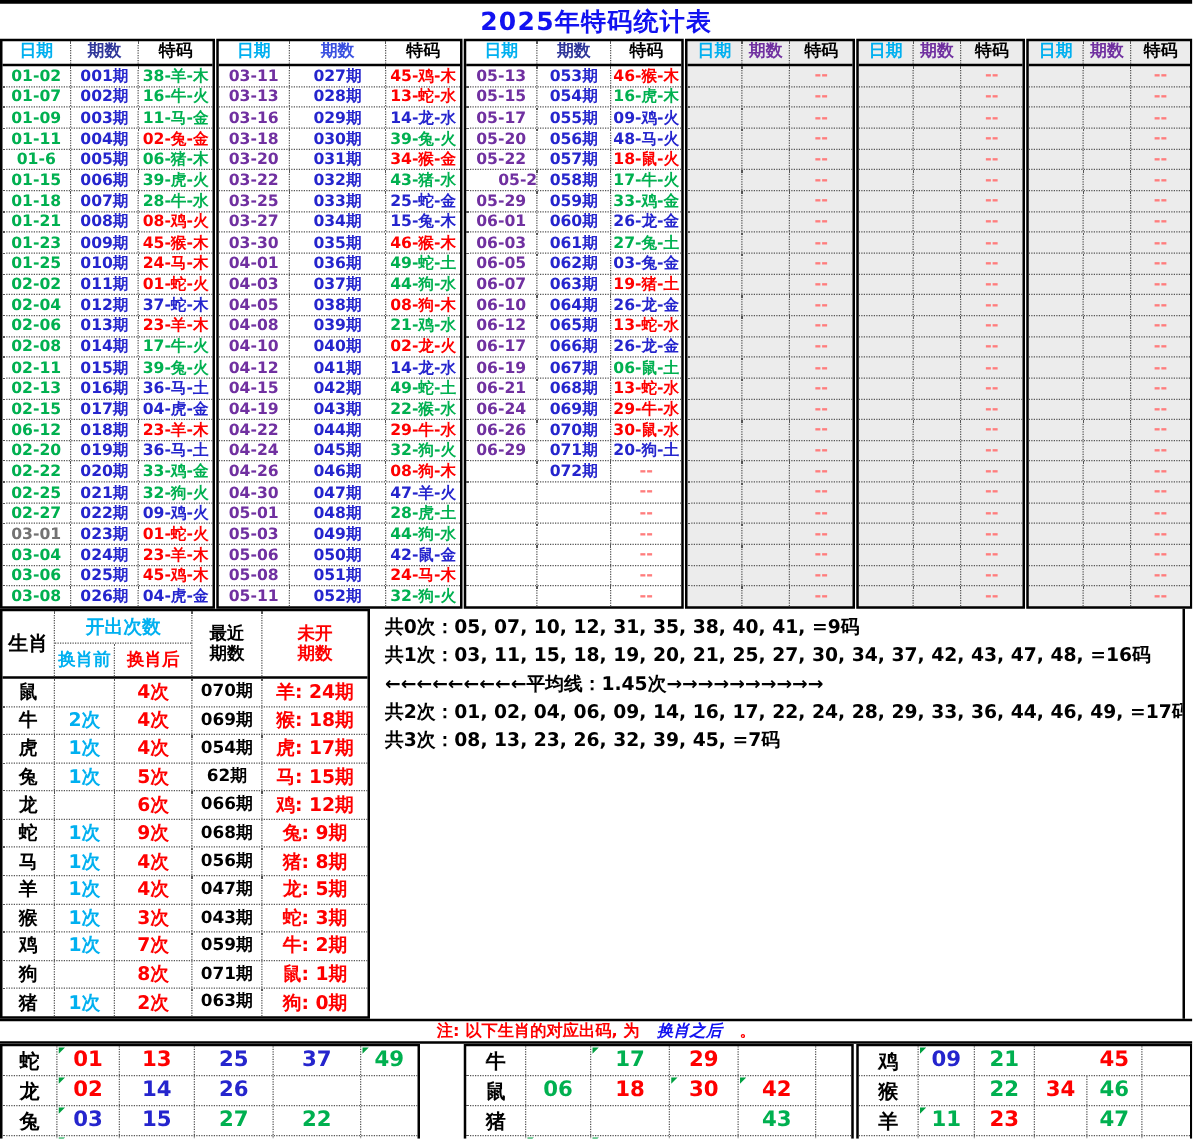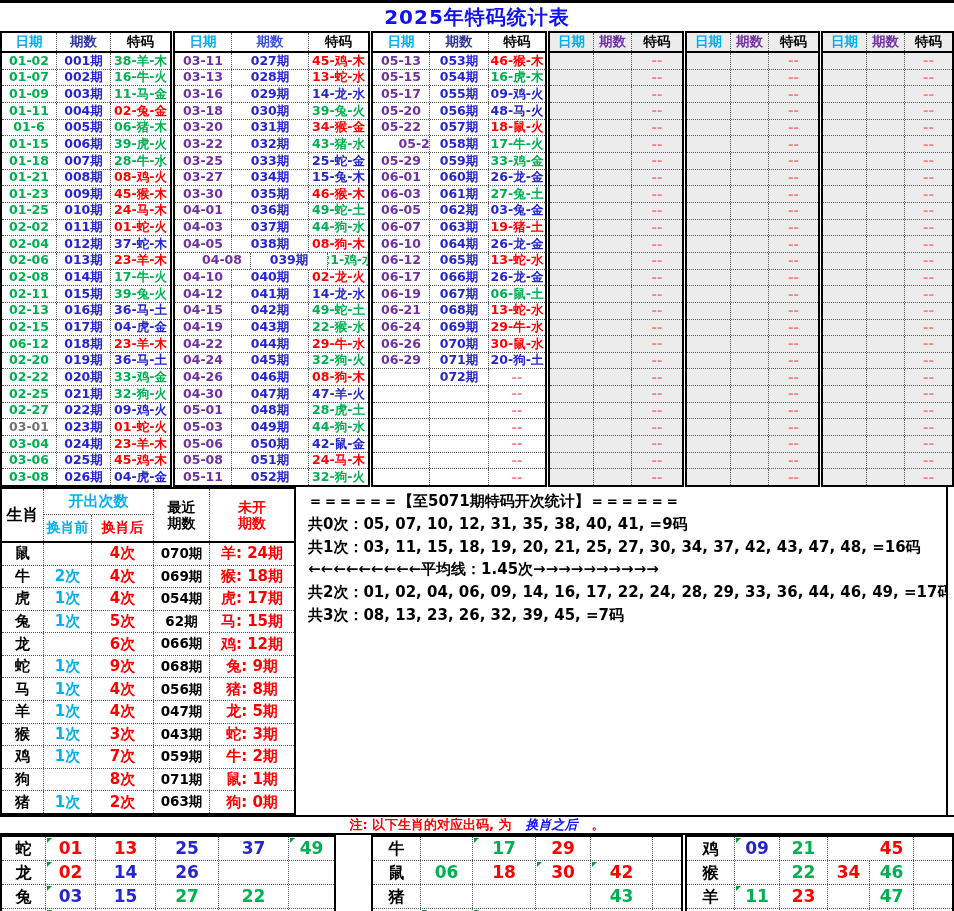--- a/index.html
+++ b/index.html
@@ -270,21 +270,21 @@
           <div class="c c1" style="color: rgb(112, 48, 160);">04-03</div>
           <div class="c c2" style="color: rgb(37, 37, 205);">037期</div>
           <div class="c c3" style="color: rgb(0, 176, 80);">44-狗-水</div>
         </div>
         <div class="row">
           <div class="c c1" style="color: rgb(112, 48, 160);">04-05</div>
           <div class="c c2" style="color: rgb(37, 37, 205);">038期</div>
           <div class="c c3" style="color: rgb(254, 0, 0);">08-狗-木</div>
         </div>
         <div class="row">
-          <div class="c c1" style="color: rgb(112, 48, 160); margin-left: 19px;">04-08</div>
+          <div class="c c1" style="color: rgb(112, 48, 160);">04-08</div>
           <div class="c c2" style="color: rgb(37, 37, 205);">039期</div>
           <div class="c c3" style="color: rgb(0, 176, 80);">21-鸡-水</div>
         </div>
         <div class="row">
           <div class="c c1" style="color: rgb(112, 48, 160);">04-10</div>
           <div class="c c2" style="color: rgb(37, 37, 205);">040期</div>
           <div class="c c3" style="color: rgb(254, 0, 0);">02-龙-火</div>
         </div>
         <div class="row">
           <div class="c c1" style="color: rgb(112, 48, 160);">04-12</div>
@@ -995,21 +995,20 @@
         </div>
         <div class="zrow">
           <div class="zc zc1" style="color: rgb(0, 0, 0);">猪</div>
           <div class="zc zc2" style="color: rgb(0, 176, 240);">1次</div>
           <div class="zc zc3" style="color: rgb(254, 0, 0);">2次</div>
           <div class="zc zc4" style="color: rgb(0, 0, 0);">063期</div>
           <div class="zc zc5" style="color: rgb(254, 0, 0);">狗: 0期</div>
         </div>
       </div>
     <div class="stats" id="stats">
-        <div class="sline" style="color: rgb(0, 0, 0);">＝＝＝＝＝＝【至5071期特码开次统计】＝＝＝＝＝＝</div>
         <div class="sline" style="color: rgb(0, 0, 0);">共0次：05, 07, 10, 12, 31, 35, 38, 40, 41, =9码</div>
         <div class="sline" style="color: rgb(0, 0, 0);">共1次：03, 11, 15, 18, 19, 20, 21, 25, 27, 30, 34, 37, 42, 43, 47, 48, =16码</div>
         <div class="sline" style="color: rgb(0, 0, 0);">←←←←←←←←←平均线：1.45次→→→→→→→→→→</div>
         <div class="sline" style="color: rgb(0, 0, 0);">共2次：01, 02, 04, 06, 09, 14, 16, 17, 22, 24, 28, 29, 33, 36, 44, 46, 49, =17码</div>
         <div class="sline" style="color: rgb(0, 0, 0);">共3次：08, 13, 23, 26, 32, 39, 45, =7码</div>
       </div>
   </div>
   <div class="notebar" id="notebar">
       <span style="color: rgb(254, 0, 0);">注: 以下生肖的对应出码, 为</span>
       <span class="it" style="color: rgb(18, 18, 240);">换肖之后</span>

